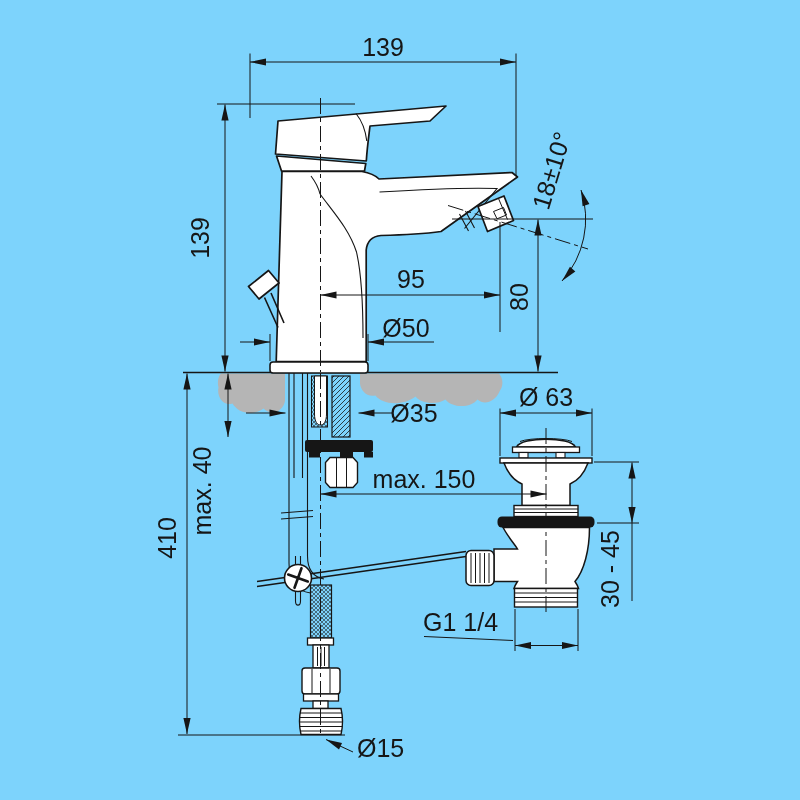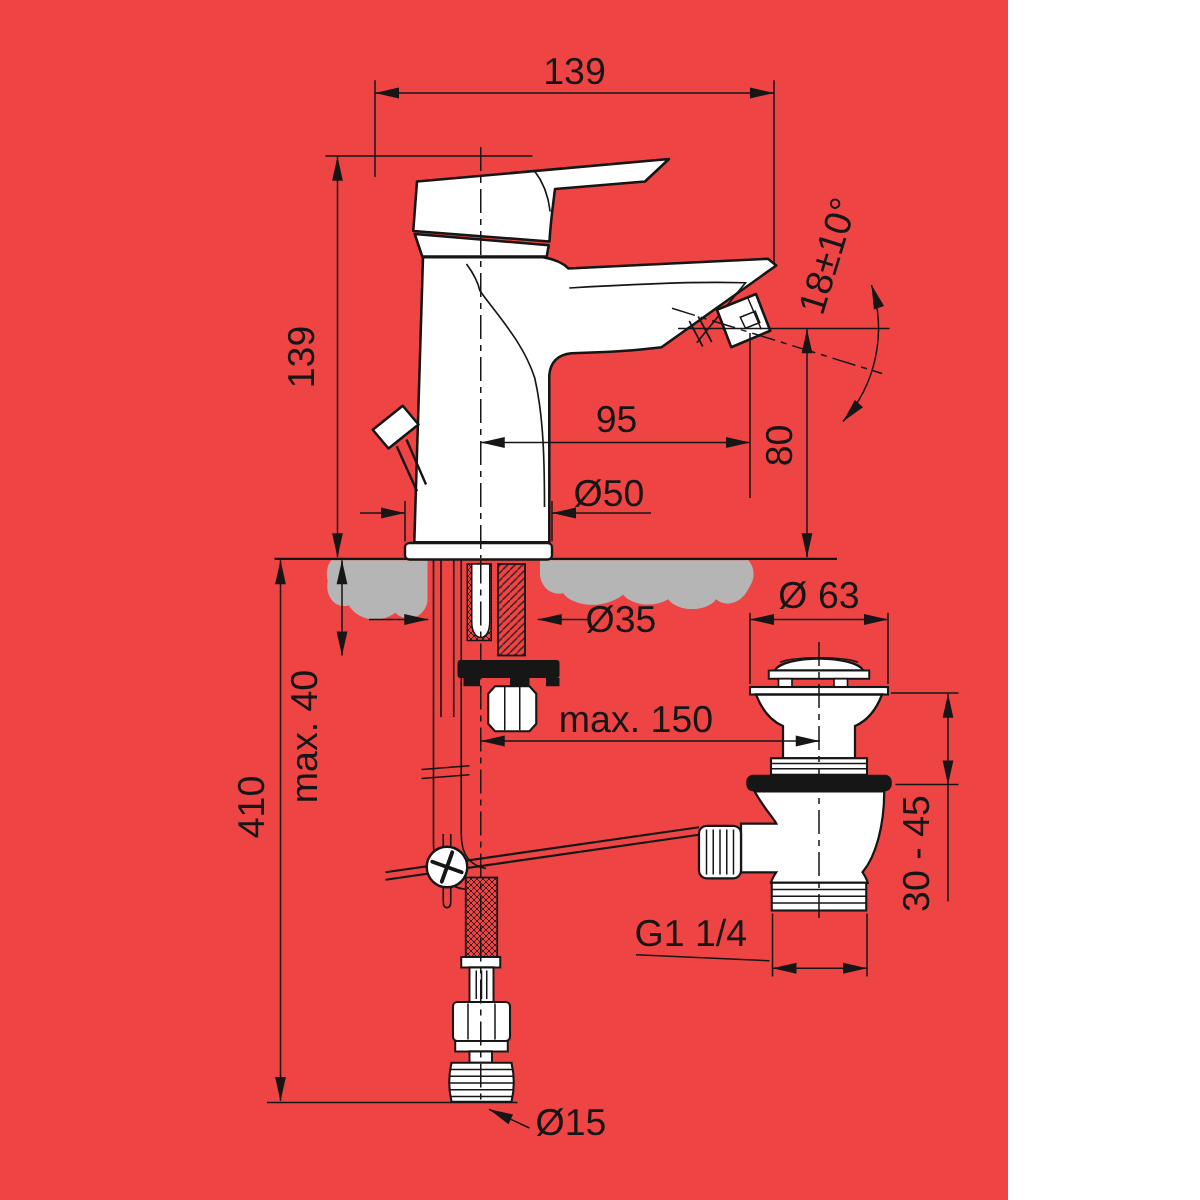--- a/index.html
+++ b/index.html
@@ -1,16 +1,16 @@
 <!DOCTYPE html>
 <html><head>
 <meta charset="utf-8">
 <style>
   html,body{margin:0;padding:0;background:#ffffff;}
-  .canvas{position:relative;width:672px;height:800px;background:#ef4444;overflow:hidden;
+  .canvas{position:relative;width:800px;height:800px;background:#7dd3fc;overflow:hidden;
           font-family:"Liberation Sans", sans-serif;}
   svg{position:absolute;left:0;top:0;}
   text{font-family:"Liberation Sans", sans-serif;font-size:25px;fill:#161616;}
   .dim{text-anchor:middle;}
   .dimstart{text-anchor:start;}
   .ln{stroke:#161616;stroke-width:1;fill:none;}
   .out{stroke:#161616;stroke-width:1.7;fill:#ffffff;stroke-linejoin:round;}
   .thin{stroke:#161616;stroke-width:1.1;fill:none;}
   .cl{stroke:#161616;stroke-width:1;fill:none;stroke-dasharray:16 4 4 4;}
   .blk{fill:#161616;stroke:none;}

